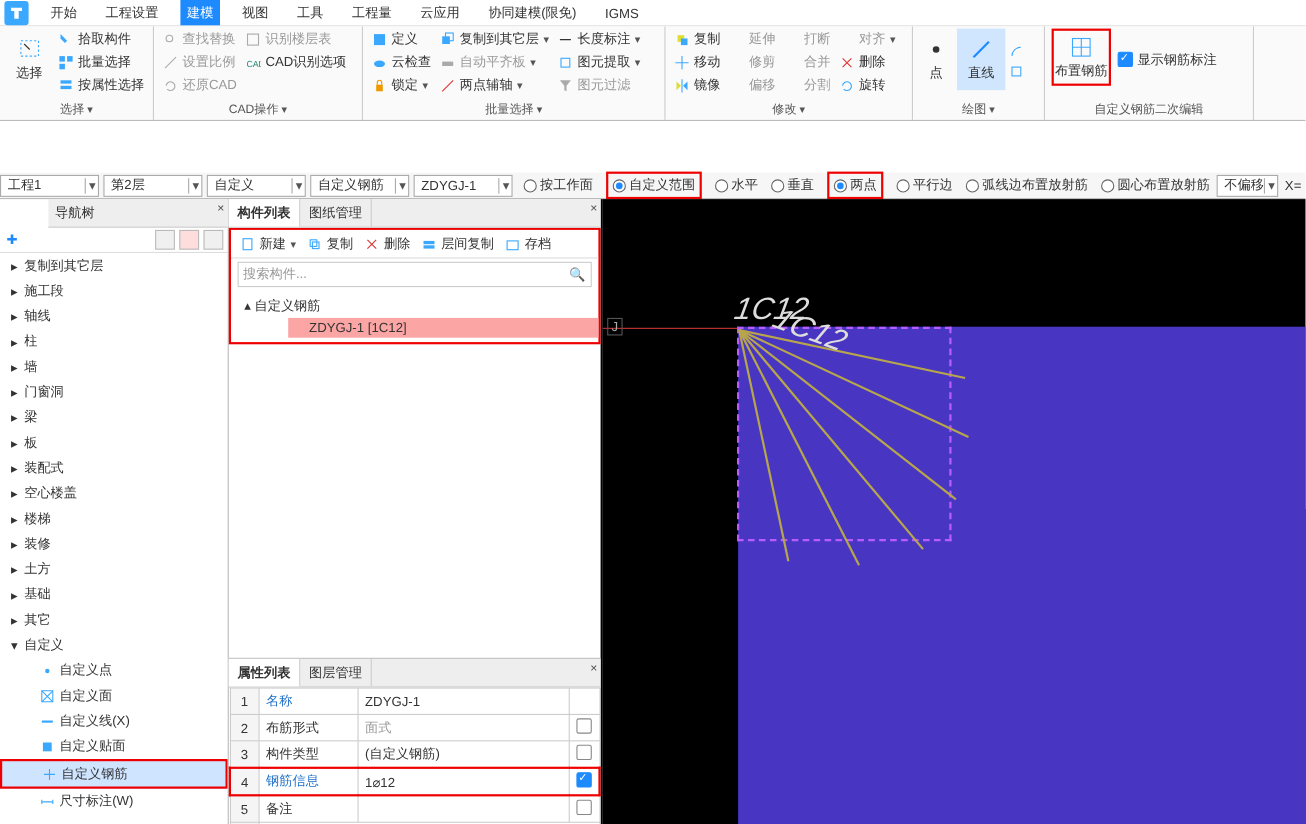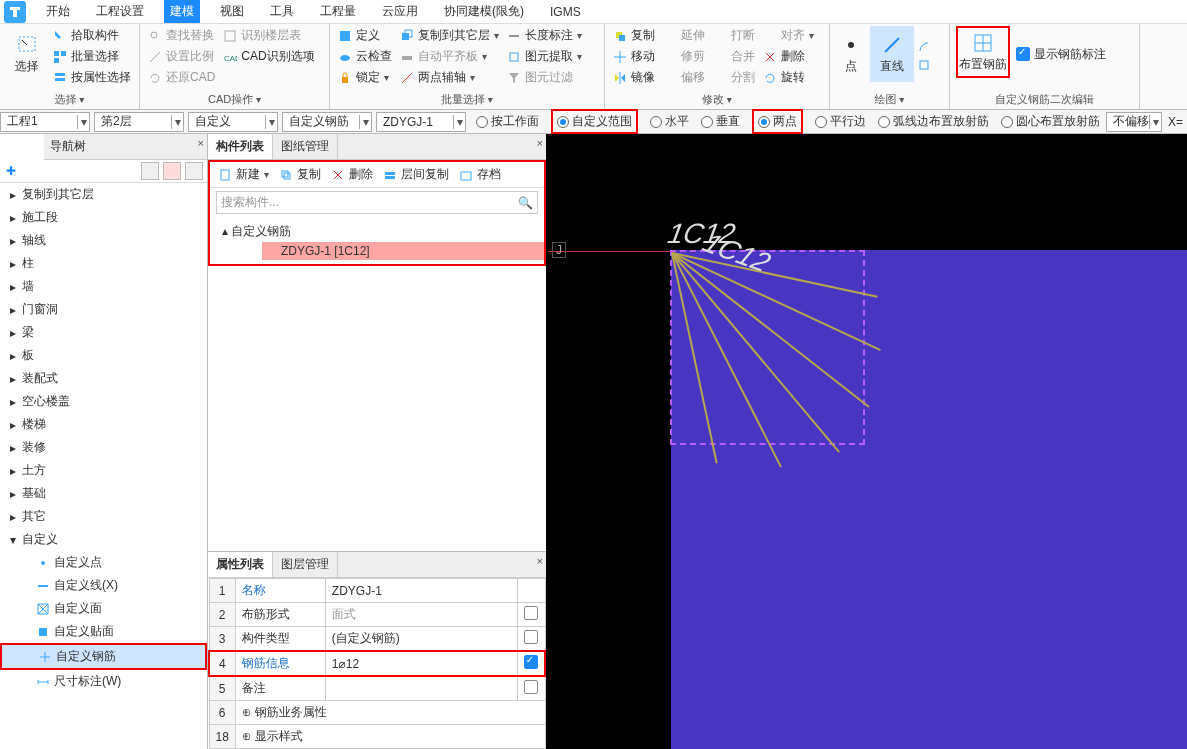--- a/index.html
+++ b/index.html
@@ -13,21 +13,21 @@
   .rgroup-body { display:flex; gap:4px; align-items:flex-start; }
   .rgroup-title { text-align:center; font-size:11px; color:#555; }
   .rcol { display:flex; flex-direction:column; gap:2px; }
   .ritem { display:flex; align-items:center; gap:4px; padding:1px 2px; white-space:nowrap; cursor:pointer; }
   .ritem.gray { color:#999; }
   .ic { width:14px; height:14px; display:inline-block; }
   .bigbtn { display:flex; flex-direction:column; align-items:center; justify-content:center; width:44px; height:56px; gap:2px; cursor:pointer; }
   .bigbtn.blue { background:#d0e6ff; }
   .bigbtn .bigic { width:22px; height:22px; }
   .redbox { border:2px solid #e00; }
-  .optbar { display:flex; align-items:center; height:24px; border-bottom:1px solid #bbb; background:#f6f6f6; }
+  .optbar { display:flex; align-items:center; height:24px; border-bottom:1px solid #bbb; background:#f6f6f6;margin-top:47px; }
   .combo { display:flex; align-items:center; justify-content:space-between; border:1px solid #aaa; background:#fff; height:20px; padding:0 2px 0 6px; margin-right:4px; min-width:78px; cursor:pointer; }
   .combo .arr { border-left:1px solid #aaa; padding-left:3px; color:#555; }
   .radio { display:flex; align-items:center; gap:3px; margin:0 6px; cursor:pointer; }
   .radiodot { width:12px; height:12px; border-radius:50%; border:1px solid #666; display:flex; align-items:center; justify-content:center; background:#fff; }
   .radiodot.sel::after { content:""; width:6px; height:6px; border-radius:50%; background:#1d8bff; }
   .main { display:flex; height: calc(749px - 24px - 86px - 24px); }
   .nav { width:208px; border-right:1px solid #bbb; display:flex; flex-direction:column; }
   .panel-title { background:#eee; border-bottom:1px solid #ccc; padding:4px 6px; position:relative;margin-left:44px; }
   .nav-toolbar { display:flex; justify-content:flex-end; gap:4px; padding:2px 4px; border-bottom:1px solid #ddd; }
   .nav-toolbar .sq { width:18px; height:18px; border:1px solid #bbb; background:#f0f0f0; }
@@ -488,30 +488,30 @@
           <span>自定义</span>
         </div>
       <div class="tree-item sub">
           <svg class="ic" viewBox="0 0 14 14">
             <circle cx="7" cy="7" r="2" fill="#3aa8ff"></circle>
           </svg>
           <span>自定义点</span>
         </div>
       <div class="tree-item sub">
           <svg class="ic" viewBox="0 0 14 14">
-            <rect x="2" y="6" width="10" height="2" fill="#3aa8ff"></rect>
-          </svg>
-          <span>自定义线(X)</span>
+            <path d="M2 2h10v10H2z" fill="none" stroke="#3aa8ff"></path>
+            <path d="M2 2l10 10M12 2L2 12" stroke="#3aa8ff"></path>
+          </svg>
+          <span>自定义面</span>
         </div>
       <div class="tree-item sub">
           <svg class="ic" viewBox="0 0 14 14">
-            <path d="M2 2h10v10H2z" fill="none" stroke="#3aa8ff"></path>
-            <path d="M2 2l10 10M12 2L2 12" stroke="#3aa8ff"></path>
-          </svg>
-          <span>自定义面</span>
+            <rect x="2" y="6" width="10" height="2" fill="#3aa8ff"></rect>
+          </svg>
+          <span>自定义线(X)</span>
         </div>
       <div class="tree-item sub">
           <svg class="ic" viewBox="0 0 14 14">
             <rect x="3" y="3" width="8" height="8" fill="#3aa8ff"></rect>
           </svg>
           <span>自定义贴面</span>
         </div>
       <div class="tree-item sub sel redbox">
           <svg class="ic" viewBox="0 0 14 14">
             <line x1="2" y1="7" x2="12" y2="7" stroke="#3aa8ff"></line>

